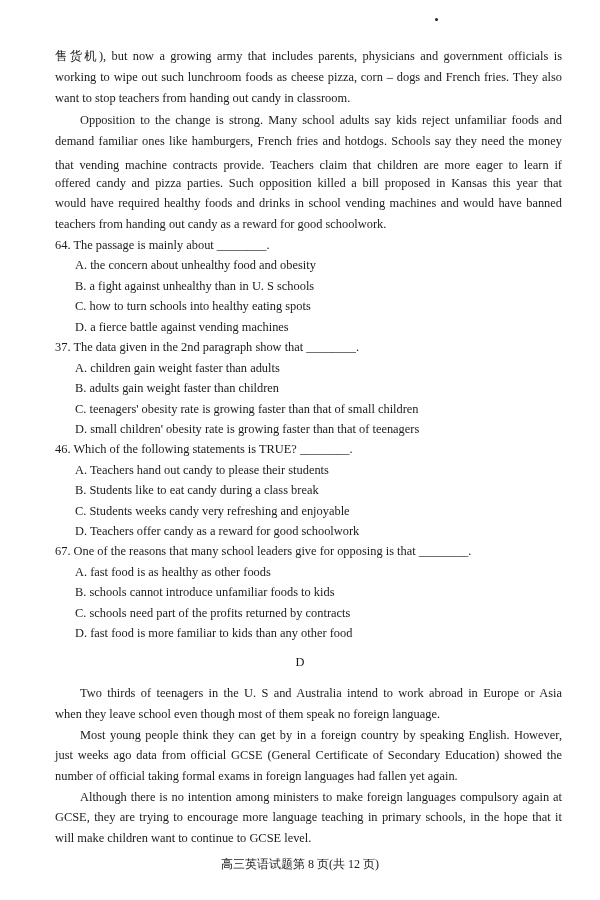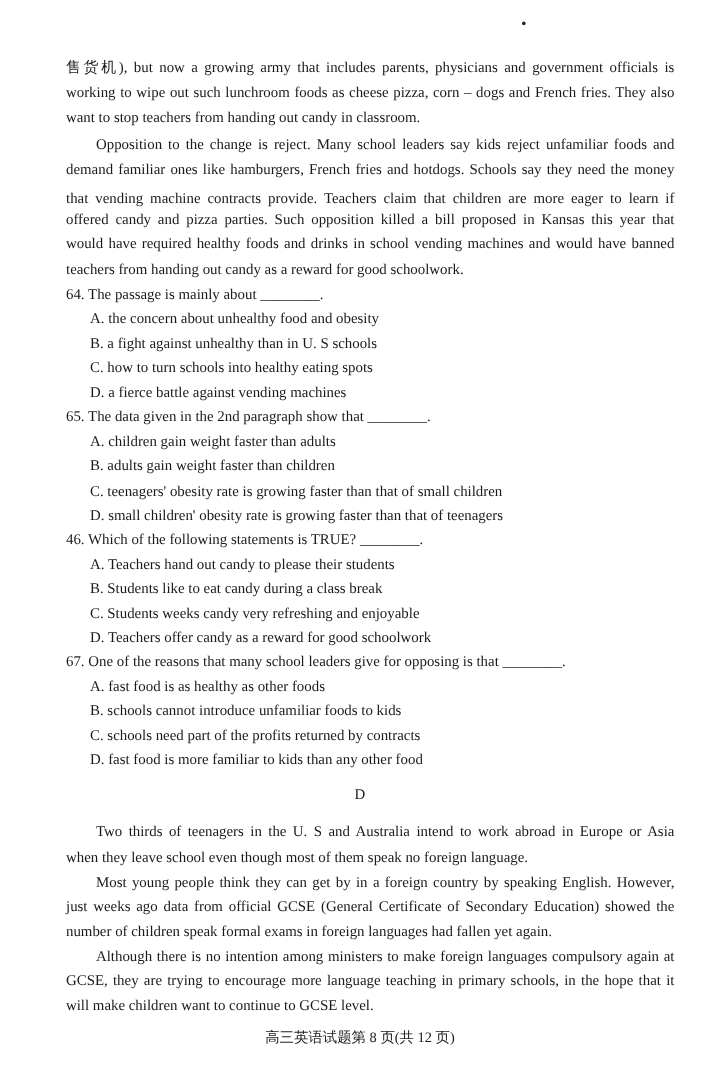--- a/index.html
+++ b/index.html
@@ -24,38 +24,38 @@
 <body>
 
 <div class="page">
   <div class="dot"></div>
 
   <div>
     <div class="line just" style="top:48px">售货机), but now a growing army that includes parents, physicians and government officials is</div>
     <div class="line just" style="top:69px">working to wipe out such lunchroom foods as cheese pizza, corn – dogs and French fries. They also</div>
     <div class="line" style="top:90px">want to stop teachers from handing out candy in classroom.</div>
 
-    <div class="line just" style="top:112px; left:80px; width:482px">Opposition to the change is reject. Many school leaders say kids reject unfamiliar foods and</div>
+    <div class="line just" style="top:112px; left:80px; width:482px">Opposition to the change is strong. Many school adults say kids reject unfamiliar foods and</div>
     <div class="line just" style="top:133px">demand familiar ones like hamburgers, French fries and hotdogs. Schools say they need the money</div>
     <div class="line just" style="top:157px">that vending machine contracts provide. Teachers claim that children are more eager to learn if</div>
     <div class="line just" style="top:175px">offered candy and pizza parties. Such opposition killed a bill proposed in Kansas this year that</div>
     <div class="line just" style="top:195px">would have required healthy foods and drinks in school vending machines and would have banned</div>
     <div class="line" style="top:216px">teachers from handing out candy as a reward for good schoolwork.</div>
   </div>
 
   <div>
     <div class="line q" style="top:237px"><span>64.</span> <span>The passage is mainly about ________.</span></div>
     <div class="line opt" style="top:257px">A.  the concern about unhealthy food and obesity</div>
     <div class="line opt" style="top:278px">B.  a fight against unhealthy than in U. S schools</div>
     <div class="line opt" style="top:298px">C. how to turn schools into healthy eating spots</div>
     <div class="line opt" style="top:319px">D.  a fierce battle against vending machines</div>
   </div>
 
   <div>
-    <div class="line q" style="top:339px"><span>65.</span> <span>The data given in the 2nd paragraph show that ________.</span></div>
+    <div class="line q" style="top:339px"><span>37.</span> <span>The data given in the 2nd paragraph show that ________.</span></div>
     <div class="line opt" style="top:360px">A.  children gain weight faster than adults</div>
     <div class="line opt" style="top:380px">B.  adults gain weight faster than children</div>
     <div class="line opt" style="top:401px">C.  teenagers' obesity rate is growing faster than that of small children</div>
     <div class="line opt" style="top:421px">D.  small children' obesity rate is growing faster than that of teenagers</div>
   </div>
 
   <div>
     <div class="line q" style="top:441px"><span>46.</span> <span>Which of the following statements is TRUE? ________.</span></div>
     <div class="line opt" style="top:462px">A.  Teachers hand out candy to please their students</div>
     <div class="line opt" style="top:482px">B.  Students like to eat candy during a class break</div>
@@ -72,21 +72,21 @@
   </div>
 
   <div>
     <div class="line center" style="top:654px">D</div>
 
     <div class="line just" style="top:685px; left:80px; width:482px">Two thirds of teenagers in the U. S and Australia intend to work abroad in Europe or Asia</div>
     <div class="line" style="top:706px">when they leave school even though most of them speak no foreign language.</div>
 
     <div class="line just" style="top:727px; left:80px; width:482px">Most young people think they can get by in a foreign country by speaking English. However,</div>
     <div class="line just" style="top:747px">just weeks ago data from official GCSE (General Certificate of Secondary Education) showed the</div>
-    <div class="line" style="top:768px">number of children speak formal exams in foreign languages had fallen yet again.</div>
+    <div class="line" style="top:768px">number of official taking formal exams in foreign languages had fallen yet again.</div>
 
     <div class="line just" style="top:789px; left:80px; width:482px">Although there is no intention among ministers to make foreign languages compulsory again at</div>
     <div class="line just" style="top:809px">GCSE, they are trying to encourage more language teaching in primary schools, in the hope that it</div>
     <div class="line" style="top:830px">will make children want to continue to GCSE level.</div>
   </div>
 
   <div class="line center footer" style="top:856px">高三英语试题第 8 页(共 12 页)</div>
 </div>
 
 </body></html>

